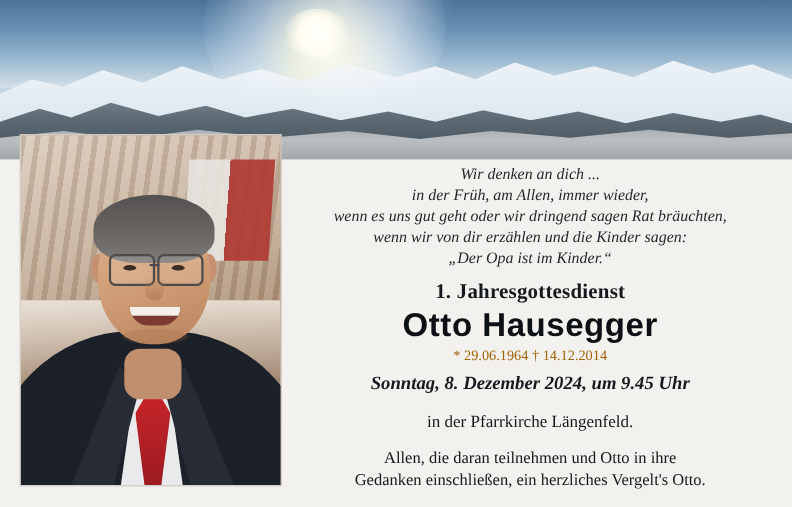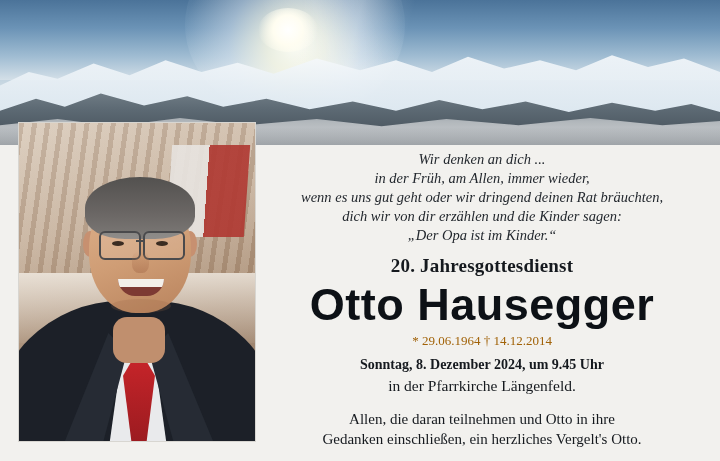--- a/index.html
+++ b/index.html
@@ -242,41 +242,42 @@
   .service {
     font-family: "Liberation Serif", serif;
     font-weight: bold;
     font-size: 19px;
     letter-spacing: 0.2px;
     margin: 6px 0 2px 0;
   }
   .name {
     font-family: "Liberation Sans", sans-serif;
     font-weight: bold;
-    font-size: 45px;
+    font-size: 30px;
     letter-spacing: 0.5px;
     margin: 2px 0 2px 0;
     color: #0d1116;
   }
   .dates {
     font-family: "Liberation Serif", serif;
     font-size: 13px;
     margin: 0 0 8px 0;
     color: #a16207;
   }
   .when {
     font-family: "Liberation Serif", serif;
     font-weight: bold;
-    font-size: 14px;
+    font-size: 17px;
     margin: 4px 0 1px 0;
+    font-style: italic;
   }
   .where {
     font-family: "Liberation Serif", serif;
     font-size: 15.5px;
-    margin: 4px 0 14px 0;
+    margin: 16px 0 14px 0;
   }
   .invite {
     font-family: "Liberation Serif", serif;
     font-size: 15px;
     line-height: 20px;
     margin: 0 0 12px 0;
   }
   .invite div { white-space: nowrap; }
   .family {
     font-family: "Liberation Serif", serif;
@@ -326,26 +327,26 @@
       <div class="p-teeth"></div>
     </div>
     <div class="p-chin-shadow"></div>
   </div>
 
   <div class="content">
 
     <div class="poem">
       <div>Wir denken an dich ...</div>
       <div>in der Früh, am Allen, immer wieder,</div>
-      <div>wenn es uns gut geht oder wir dringend deinen Rat bräuchten,</div>
-      <div>dich wir von dir erzählen und die Kinder sagen:</div>
+      <div>wenn es uns gut geht oder wir dringend sagen Rat bräuchten,</div>
+      <div>wenn wir von dir erzählen und die Kinder sagen:</div>
       <div>„Der Opa ist im Kinder.“</div>
     </div>
 
-    <div class="service">20. Jahresgottesdienst</div>
+    <div class="service">1. Jahresgottesdienst</div>
 
     <div class="name">Otto Hausegger</div>
 
     <div class="dates">* 29.06.1964  † 14.12.2014</div>
 
     <div class="when">Sonntag, 8. Dezember 2024, um 9.45 Uhr</div>
     <div class="where">in der Pfarrkirche Längenfeld.</div>
 
     <div class="invite">
       <div>Allen, die daran teilnehmen und Otto in ihre</div>

